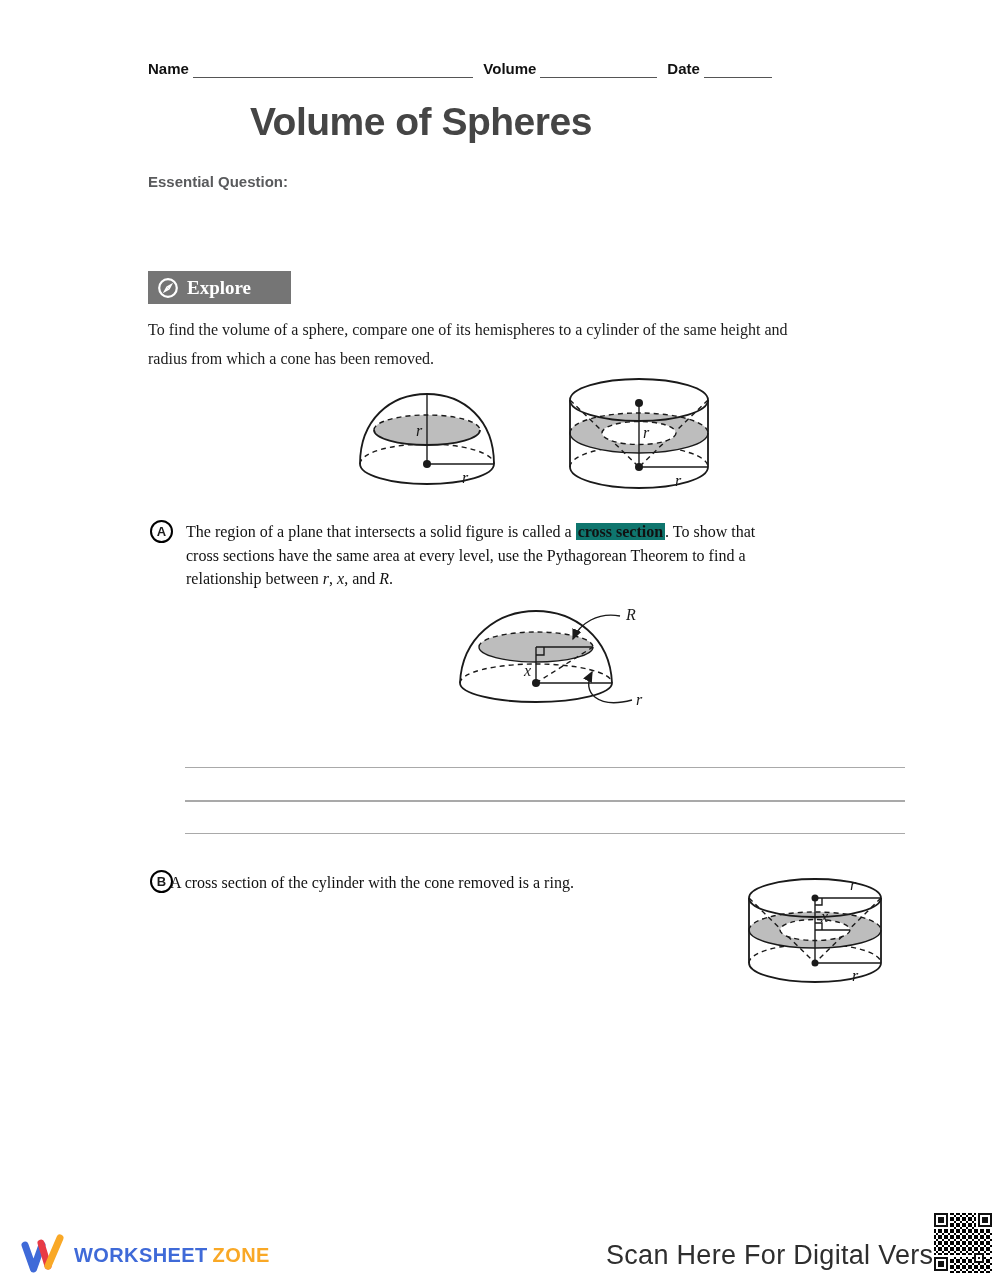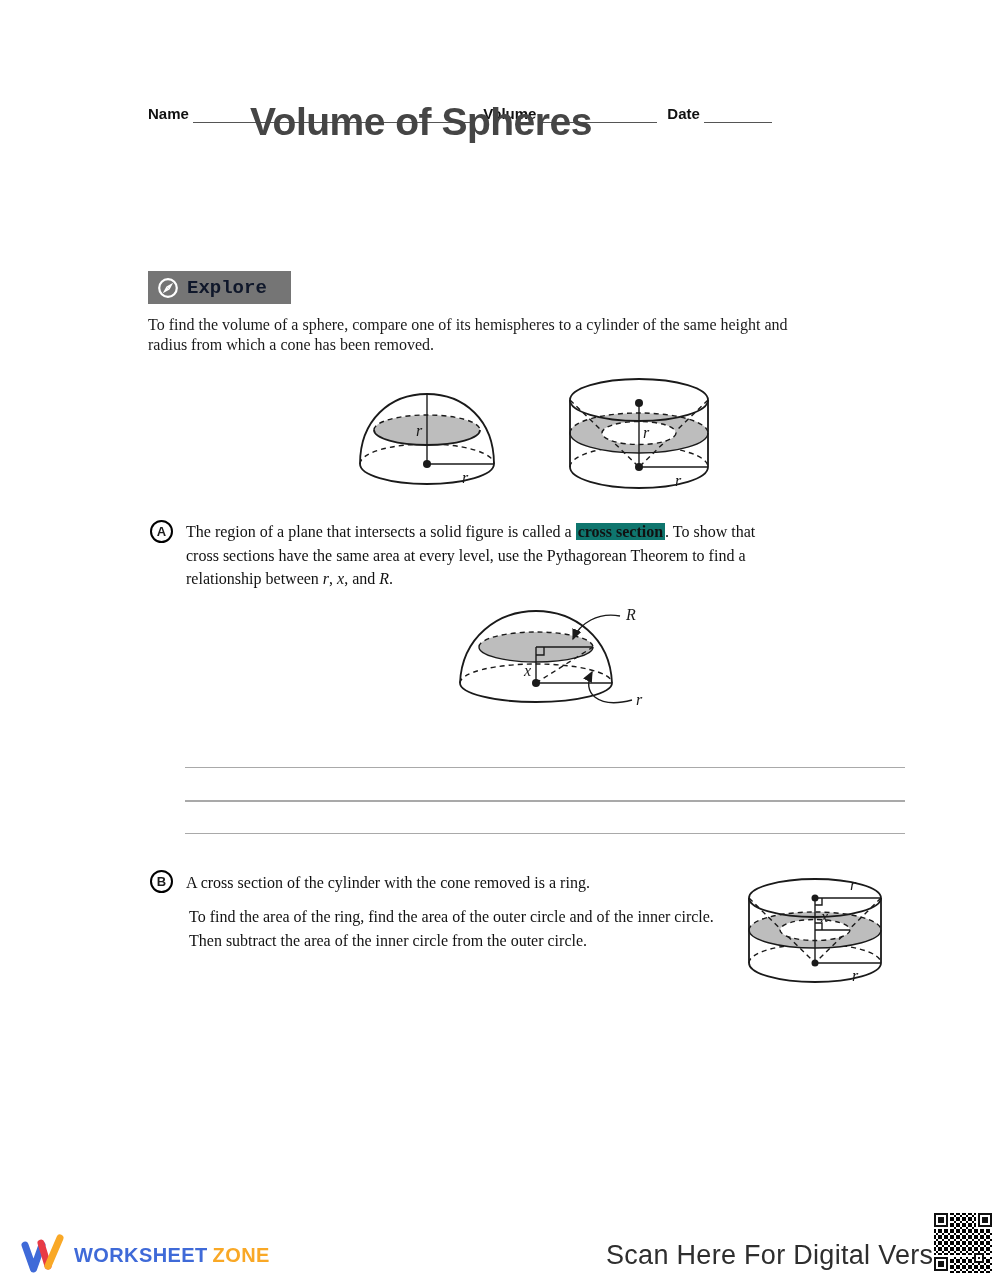--- a/index.html
+++ b/index.html
@@ -6,59 +6,59 @@
     --badge-gray:#757575; --shade-gray:#bdbdbd; --title-gray:#454545;
     --eq-label-gray:#595a5c; --brand-blue:#3f6ad8; --brand-red:#e83a45;
     --brand-yellow:#f9a826; --line-gray:#a9a9a9;
   }
   *{margin:0;padding:0;box-sizing:border-box;}
   body{background:#fff;font-family:"Liberation Serif",serif;color:#1b1b1b;}
   .page{position:relative;width:1000px;height:1279px;background:#fff;overflow:hidden;}
 
   
   .hdr{position:absolute;left:148px;top:60px;width:624px;display:flex;align-items:flex-end;
-       font-family:"Liberation Sans",sans-serif;font-weight:bold;font-size:15px;color:#111;margin-top:45px;}
+       font-family:"Liberation Sans",sans-serif;font-weight:bold;font-size:15px;color:#111;}
   .hdr .lbl{white-space:nowrap;padding-bottom:1px;}
   .hdr .line{border-bottom:1.5px solid #555;height:17px;margin-left:4px;}
   .line-name{width:288px;margin-right:10px;}
   .line-class{width:120px;margin-right:10px;}
   .line-date{width:70px;}
 
   .title{position:absolute;left:250px;top:100px;font-family:"Liberation Sans",sans-serif;
          font-weight:bold;font-size:39px;letter-spacing:-0.5px;color:var(--title-gray);}
 
   .eq{position:absolute;left:148px;top:171px;display:flex;
       font-family:"Liberation Sans",sans-serif;font-weight:bold;font-size:15px;line-height:21px;}
   .eq-label{color:var(--eq-label-gray);white-space:nowrap;margin-right:6px;}
   .eq-text{color:#231f20;width:515px;}
 
   .explore-badge{position:absolute;left:148px;top:271px;width:143px;height:33px;
       background:var(--badge-gray);display:flex;align-items:center;padding-left:8px;}
-  .explore-badge .txt{color:#0f172a;font-family:Liberation Mono, monospace;font-weight:bold;
+  .explore-badge .txt{color:#ffffff;font-family:Liberation Serif, serif;font-weight:bold;
       font-size:19px;margin-left:7px;}
   .explore-heading{position:absolute;left:307px;top:272px;font-family:"Liberation Sans",sans-serif;
       font-weight:bold;font-size:24px;color:#231f20;}
 
-  .intro{position:absolute;left:148px;top:315px;width:645px;font-size:16px;line-height:20px;color:#1b1b1b;}
+  .intro{position:absolute;left:148px;top:315px;width:645px;font-size:16px;line-height:29px;color:#1b1b1b;}
 
   .fig{position:absolute;}
   .fig-hemi{left:352px;top:388px;}
   .fig-cyl{left:563px;top:373px;}
   .fig-pyth{left:448px;top:601px;}
   .fig-ring{left:742px;top:872px;}
 
   .marker{position:absolute;width:23px;height:23px;border:2px solid #000;border-radius:50%;
       font-family:"Liberation Sans",sans-serif;font-weight:bold;font-size:13px;
       display:flex;align-items:center;justify-content:center;background:#fff;}
   .marker-a{left:150px;top:520px;}
   .marker-b{left:150px;top:870px;}
 
   .part-text{position:absolute;font-size:16px;line-height:23.5px;color:#111;}
   .pa{left:186px;top:520px;width:596px;}
-  .pb1{left:186px;top:871px;width:560px;}
+  .pb1{left:170px;top:871px;width:560px;}
   .pb2{left:189px;top:905px;width:532px;}
   .term{font-weight:bold;background:#0f766e;padding:0 2px;}
   .ivar{font-style:italic;}
 
   .answer-line{position:absolute;left:185px;width:720px;border-top:1px solid var(--line-gray);height:0;}
   .al1{top:767px;}
   .al2{top:800px;border-top-width:2px;}
   .al3{top:833px;}
 
   
@@ -88,20 +88,21 @@
     <span class="line line-name"></span>
     <span class="lbl">Volume</span>
     <span class="line line-class"></span>
     <span class="lbl">Date</span>
     <span class="line line-date"></span>
   </div>
 
   <h1 class="title">Volume of Spheres</h1>
 
   <div class="eq">
+    <span class="eq-label">Essential Question:</span>
   </div>
 
   <div class="explore-badge">
     <svg width="24" height="24" viewBox="0 0 24 24">
       <circle cx="12" cy="12" r="8.8" fill="none" stroke="#fff" stroke-width="2.2"></circle>
       <path d="M6.8 17.2 L13.6 13.6 L10.4 10.4 Z" fill="#fff"></path>
       <path d="M17.2 6.8 L10.4 10.4 L13.6 13.6 Z" fill="#fff"></path>
     </svg>
     <span class="txt">Explore</span>
   </div>
@@ -165,21 +166,20 @@
     <text class="figlabel" x="76" y="75">x</text>
     <text class="figlabel" x="188" y="104">r</text>
   </svg>
 
   <div class="answer-line al1"></div>
   <div class="answer-line al2"></div>
   <div class="answer-line al3"></div>
 
   <div class="marker marker-b">B</div>
   <p class="part-text pb1">A cross section of the cylinder with the cone removed is a ring.</p>
-  <p class="part-text pb2">To find the area of the ring, find the area of the outer circle and of the inner circle. Then subtract the area of the inner circle from the outer circle.</p>
 
   <svg class="fig fig-ring" width="150" height="117" viewBox="0 0 150 117">
     <path class="lnthin dash" d="M7 91 A66 19 0 0 1 139 91"></path>
     <ellipse class="shade" cx="73" cy="58" rx="66" ry="18"></ellipse>
     <path class="lnthin dash" d="M7 58 A66 18 0 0 1 139 58"></path>
     <path class="lnthin" d="M7 58 A66 18 0 0 0 139 58"></path>
     <path class="lnthin dash" d="M7 26 L73 91 M139 26 L73 91"></path>
     <ellipse cx="73" cy="58" rx="35" ry="10.5" fill="#fff" stroke="#1a1a1a" stroke-width="1.4" stroke-dasharray="5 4"></ellipse>
     <path class="ln" d="M7 26 L7 91 M139 26 L139 91"></path>
     <ellipse cx="73" cy="26" rx="66" ry="19" fill="none" stroke="#1a1a1a" stroke-width="1.8"></ellipse>

